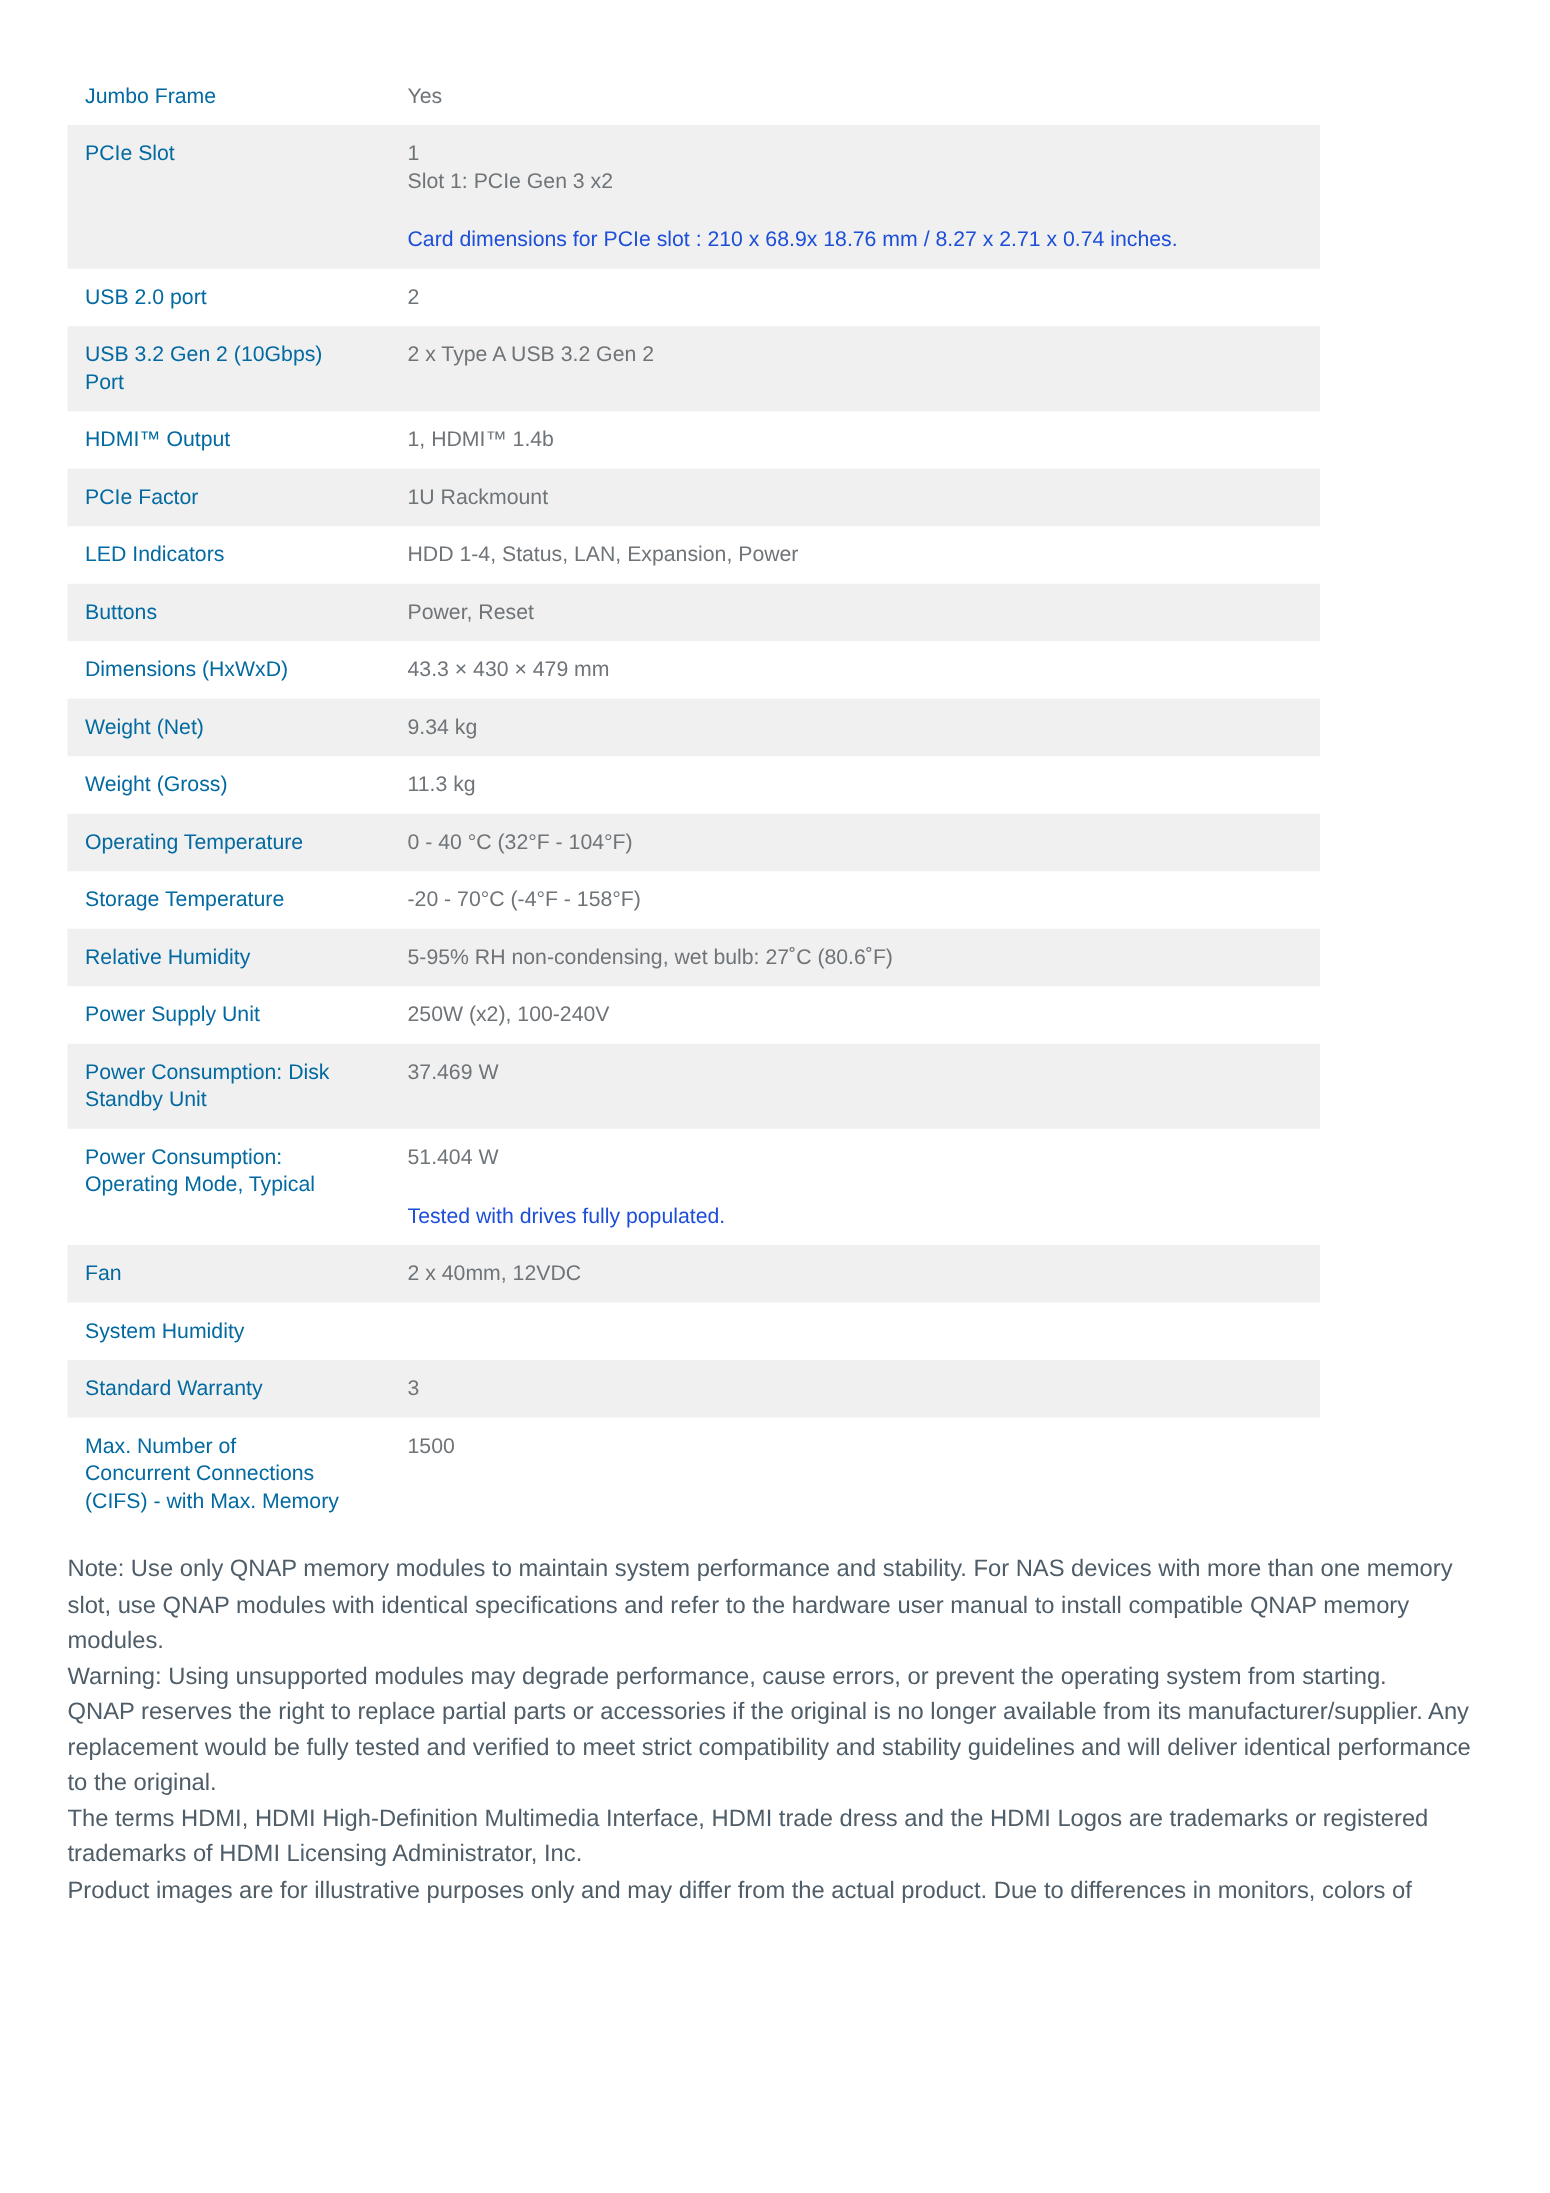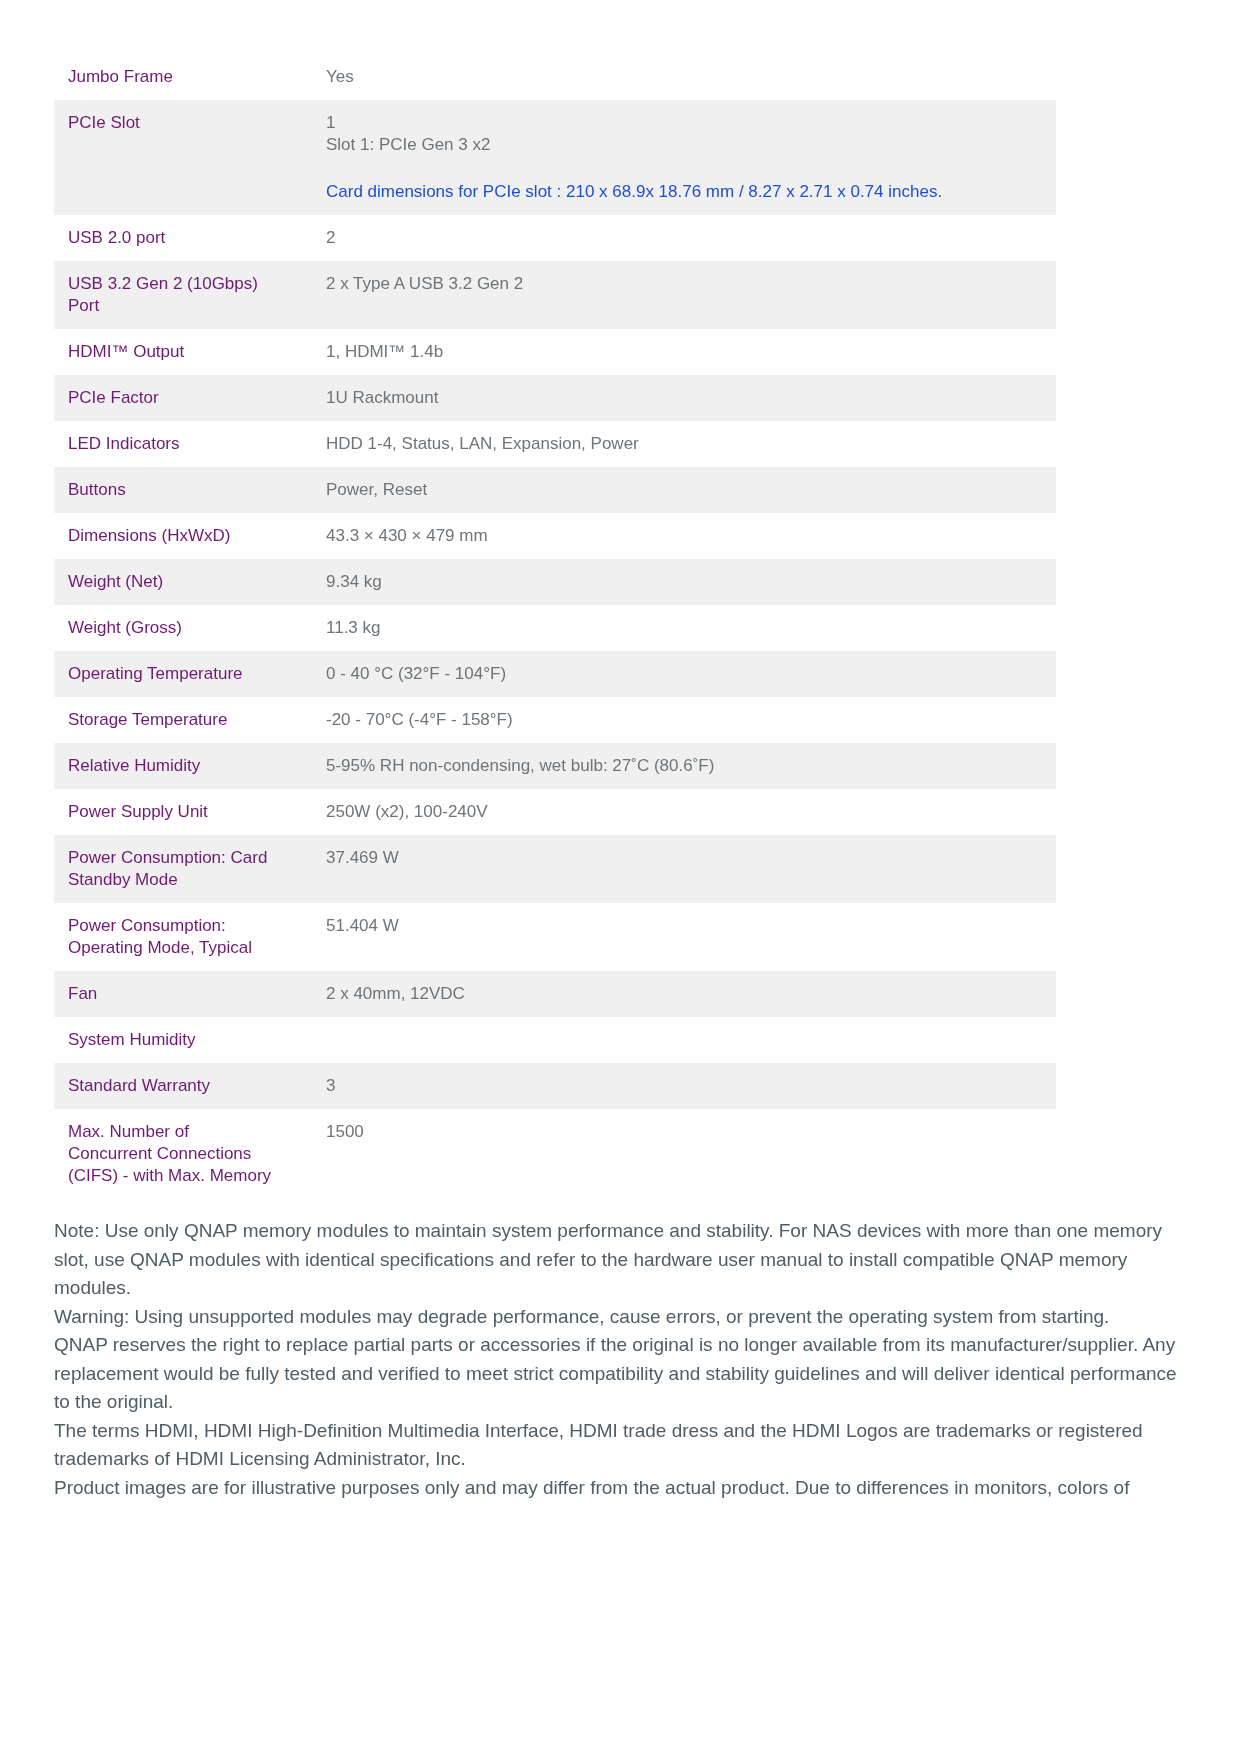--- a/index.html
+++ b/index.html
@@ -27,21 +27,21 @@
     background: #f0f0f0;
   }
   .cell {
     line-height: 22px;
   }
   .cell-label {
     width: 258px;
     padding-right: 53px;
     box-sizing: border-box;
     flex: none;
-    color: #701a75;
+    color: #0369a1;
   }
   .cell-value {
     flex: 1;
     color: #6f7478;
   }
   .vline {
     min-height: 22px;
   }
   .vline.muted {
     color: #1d4ed8;
@@ -149,29 +149,30 @@
         <div class="vline">5-95% RH non-condensing, wet bulb: 27˚C (80.6˚F)</div>
       </div>
     </div>
     <div class="row">
       <div class="cell cell-label">Power Supply Unit</div>
       <div class="cell cell-value">
         <div class="vline">250W (x2), 100-240V</div>
       </div>
     </div>
     <div class="row">
-      <div class="cell cell-label">Power Consumption: Card Standby Mode</div>
+      <div class="cell cell-label">Power Consumption: Disk Standby Unit</div>
       <div class="cell cell-value">
         <div class="vline">37.469 W</div>
       </div>
     </div>
     <div class="row">
       <div class="cell cell-label">Power Consumption: Operating Mode, Typical</div>
       <div class="cell cell-value">
         <div class="vline">51.404 W</div>
+        <div class="vline muted">Tested with drives fully populated.</div>
       </div>
     </div>
     <div class="row">
       <div class="cell cell-label">Fan</div>
       <div class="cell cell-value">
         <div class="vline">2 x 40mm, 12VDC</div>
       </div>
     </div>
     <div class="row">
       <div class="cell cell-label">System Humidity</div>

